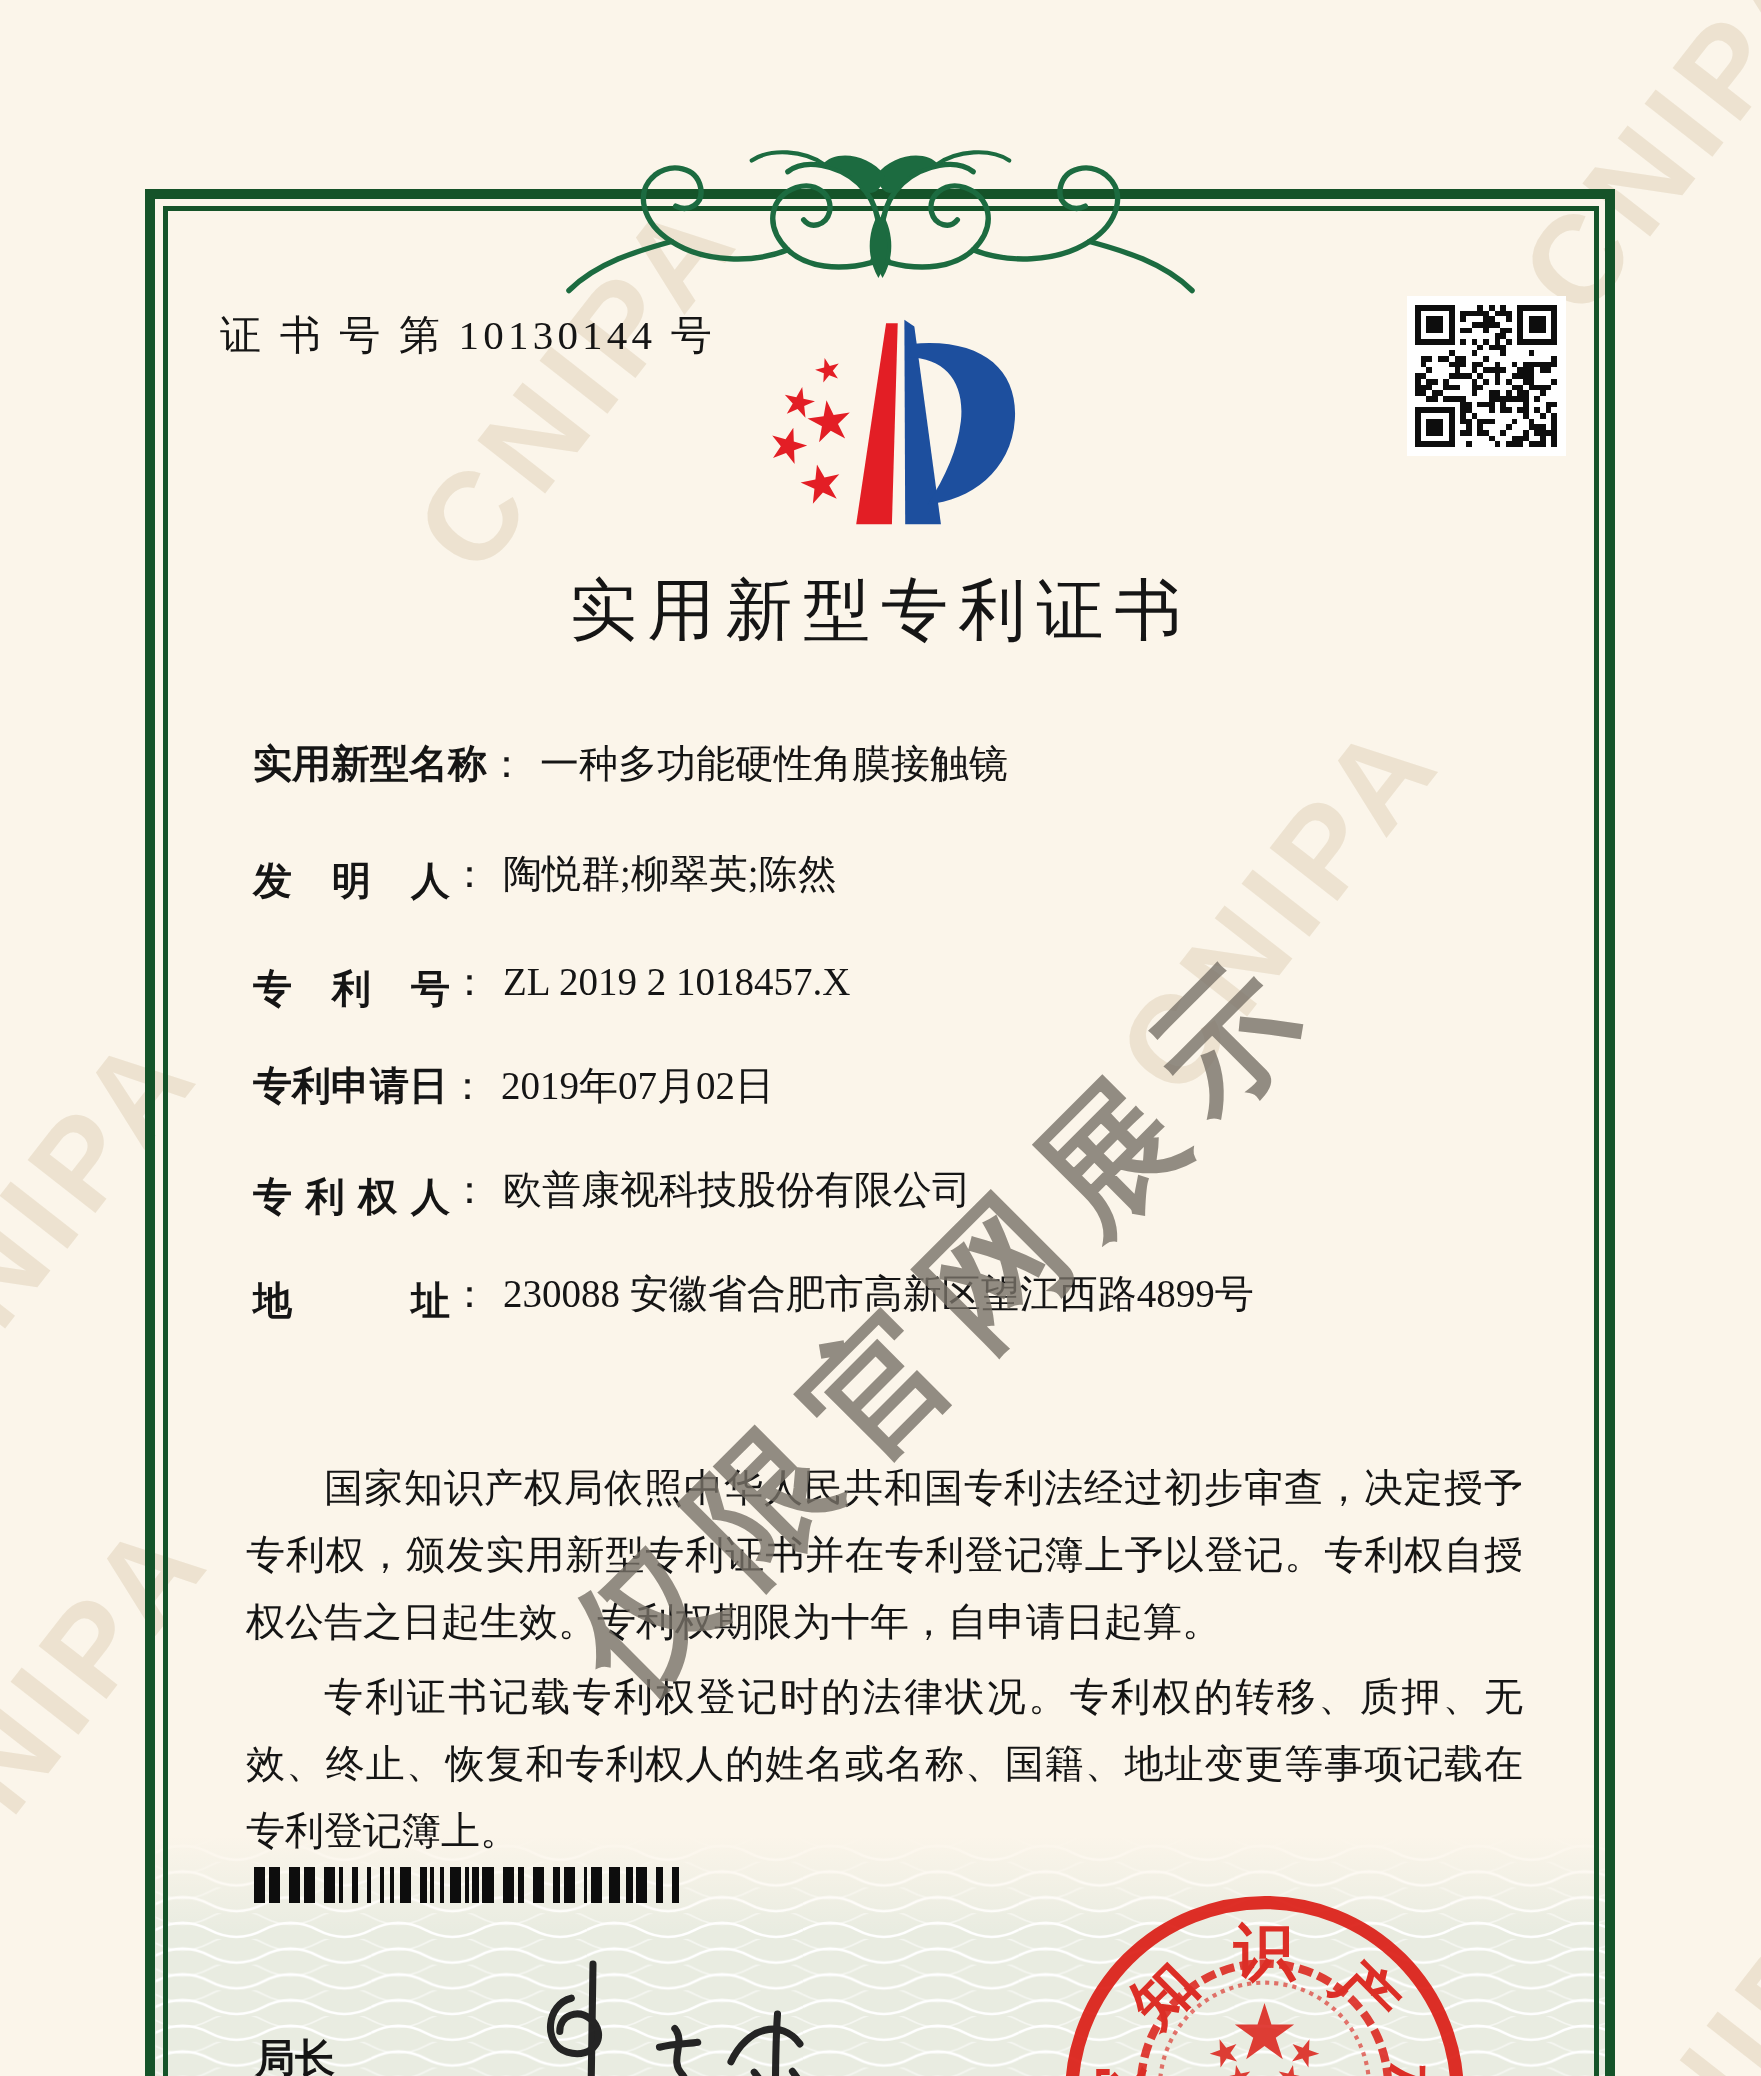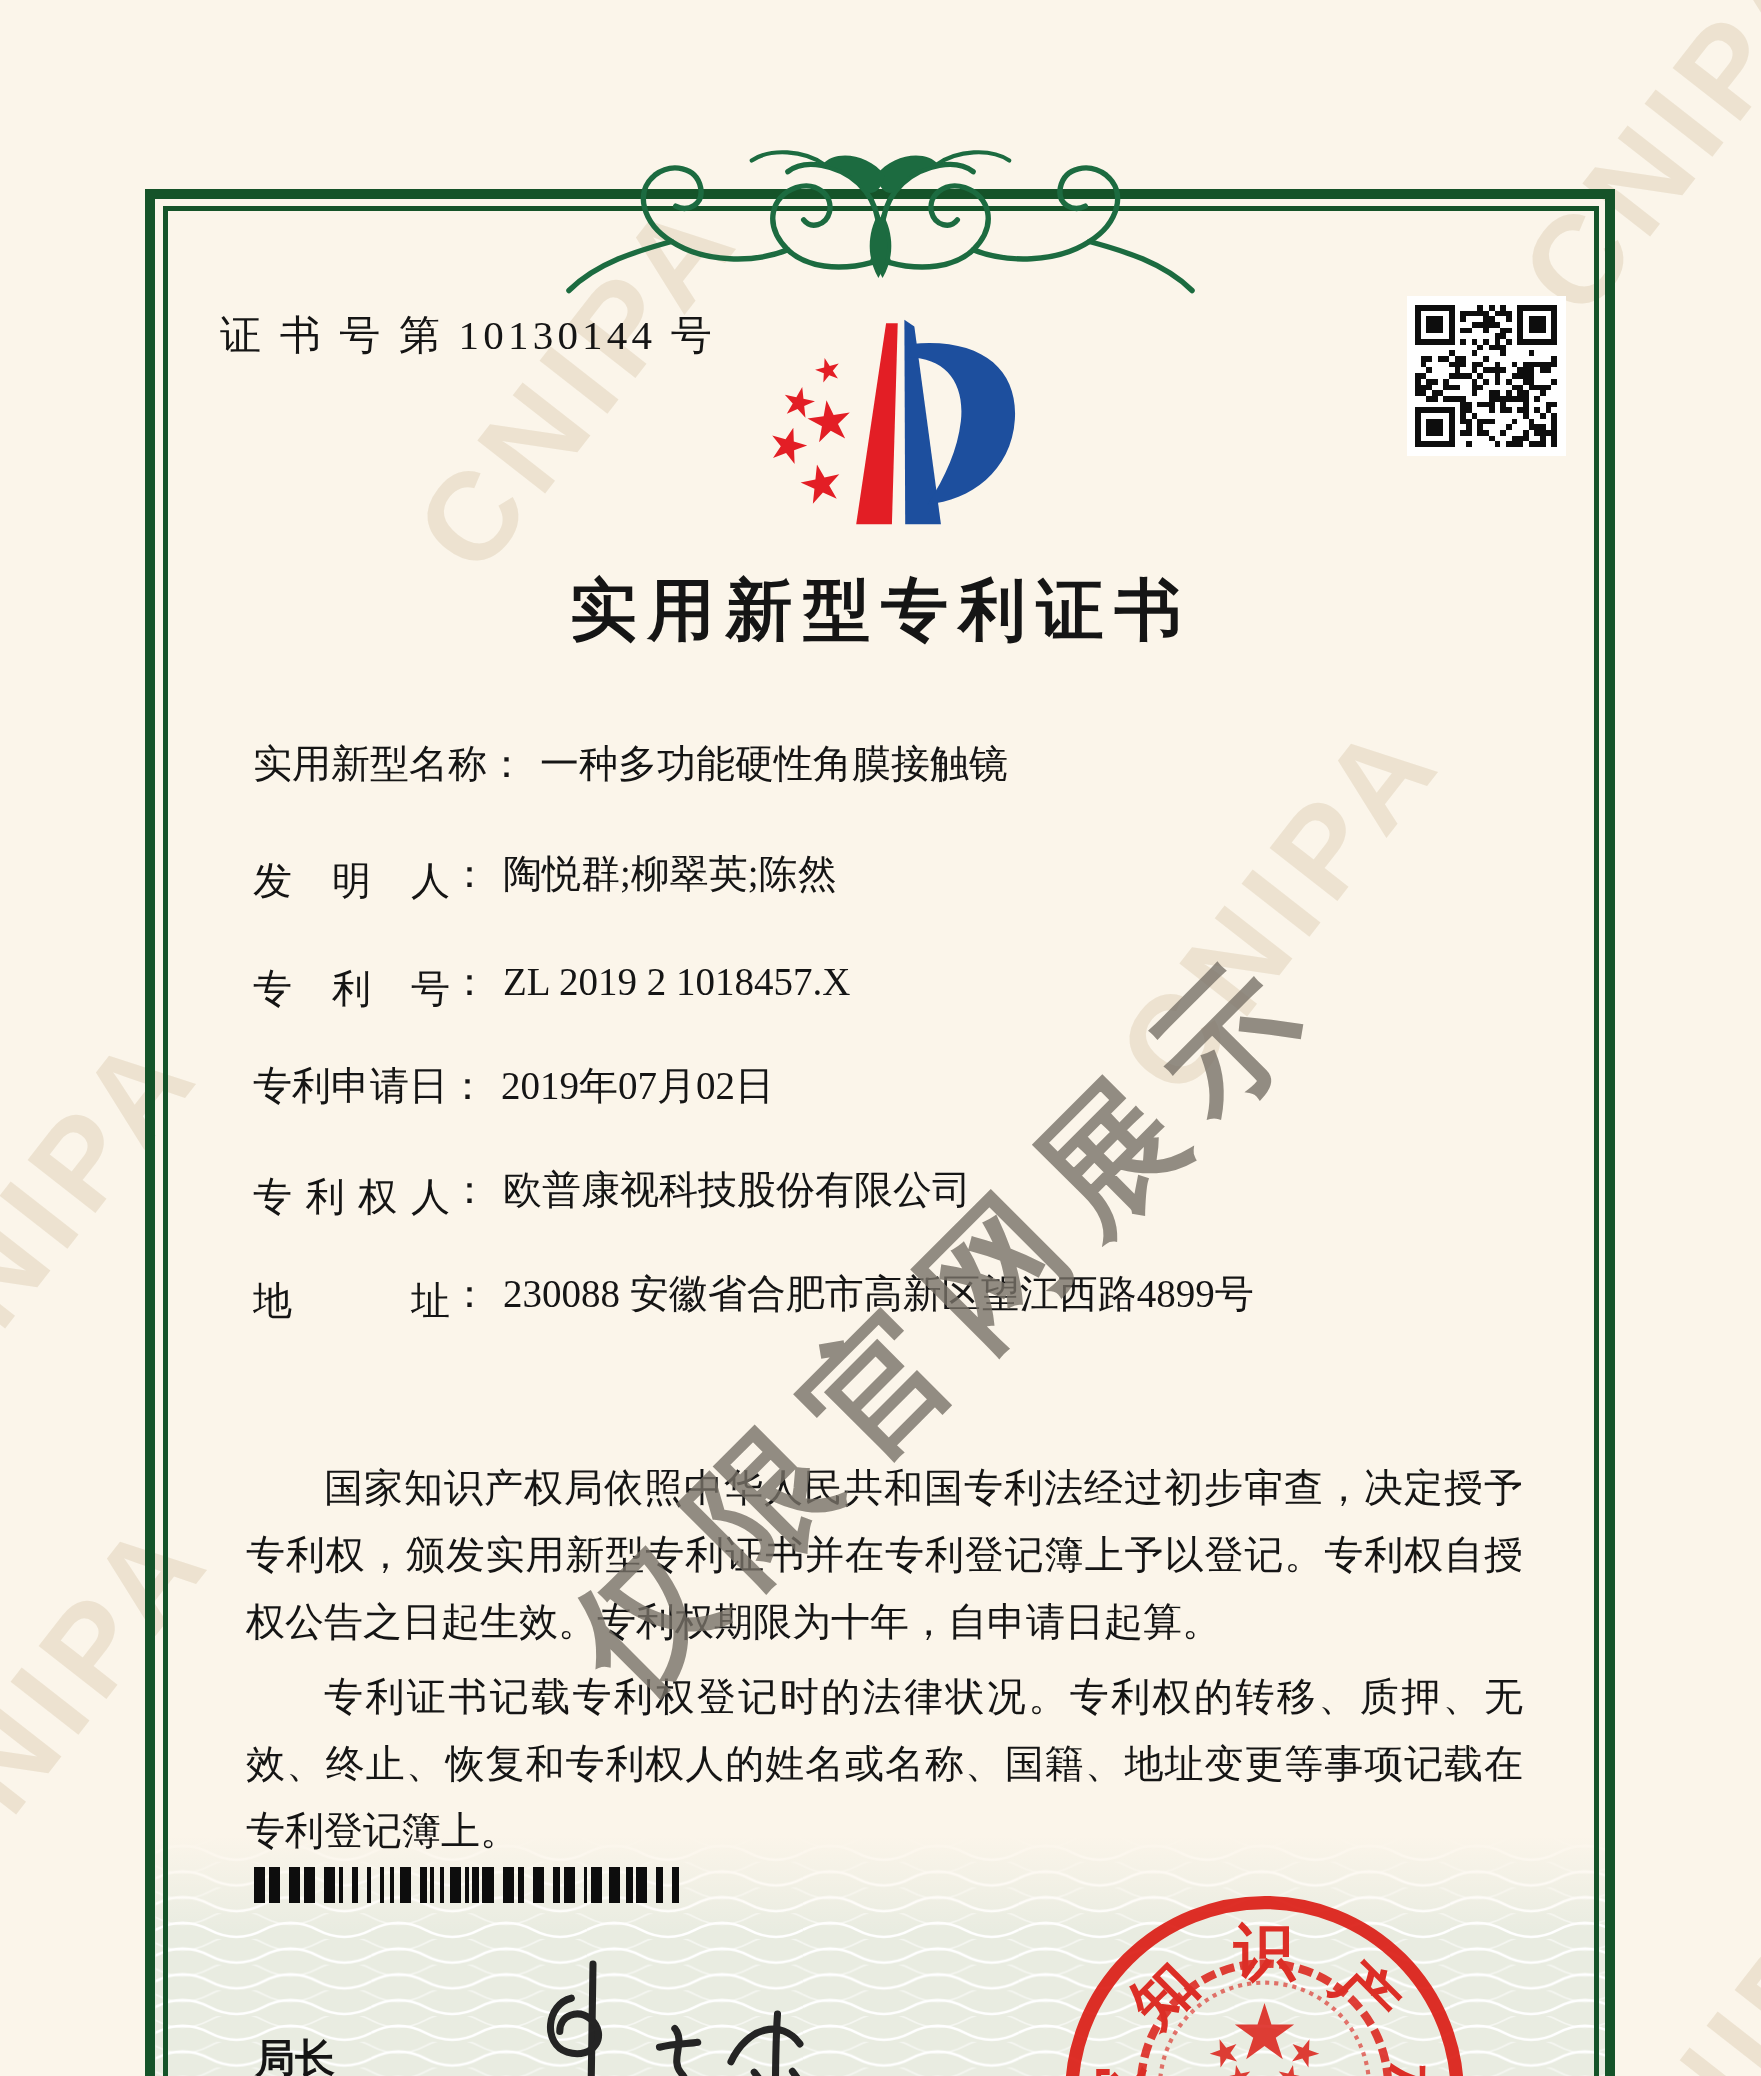--- a/index.html
+++ b/index.html
@@ -23,27 +23,27 @@
   
   .frame-outer{position:absolute;left:145px;top:189px;width:1450px;height:2145px;
                border:10px solid #155329;z-index:4;}
   .frame-inner{position:absolute;left:163px;top:206px;width:1426px;height:2120px;
                border:5px solid #155329;z-index:4;}
   .ornament{position:absolute;z-index:5;}
 
   
   .cert-no{position:absolute;left:220px;top:308px;font-size:41px;letter-spacing:4.2px;z-index:10;}
   .title{position:absolute;left:0;top:565px;width:100%;text-align:center;
-         font-size:67px;font-weight:700;letter-spacing:10.8px;z-index:10;}
+         font-size:67px;font-weight:400;letter-spacing:10.8px;z-index:10;}
   .logo-svg{position:absolute;left:754px;top:308px;z-index:10;}
   .qr-box{position:absolute;left:1407px;top:296px;width:159px;height:160px;background:#ffffff;z-index:10;}
 
   
   .row{position:absolute;left:253px;width:1329px;font-size:39px;white-space:nowrap;z-index:10;}
-  .lbl{display:inline-block;vertical-align:top;}
+  .lbl{display:inline-block;vertical-align:top;font-weight:bold;}
   .lbl.spread{width:197px;text-align:justify;text-align-last:justify;margin-top:7px;}
   .val{display:inline-block;margin-left:14px;}
   .pair2{position:absolute;left:730px;top:0px;}
 
   
   .paras{position:absolute;left:246px;top:1454px;width:1277px;font-size:39px;line-height:67px;
          text-align:justify;z-index:10;}
   .paras p{margin:0 0 7.5px 0;text-indent:2em;}
 
   

